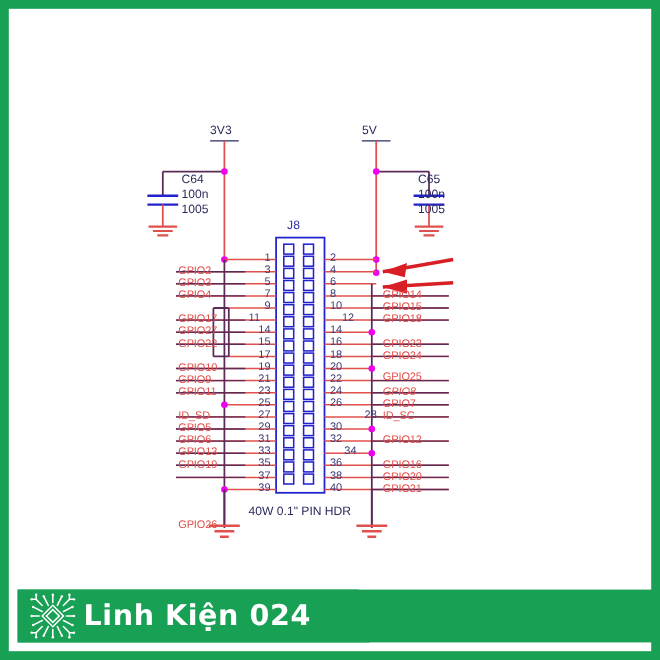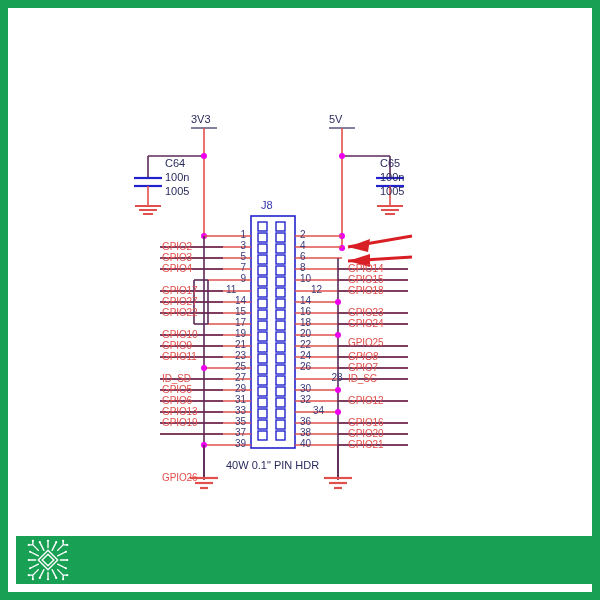--- a/index.html
+++ b/index.html
@@ -444,14 +444,15 @@
           <circle cx="20" cy="58" r="1.6"></circle>
           <circle cx="44" cy="58" r="1.6"></circle>
         <circle cx="4" cy="32" r="1.6"></circle>
           <circle cx="6" cy="20" r="1.6"></circle>
           <circle cx="6" cy="44" r="1.6"></circle>
         <circle cx="60" cy="32" r="1.6"></circle>
           <circle cx="58" cy="20" r="1.6"></circle>
           <circle cx="58" cy="44" r="1.6"></circle>
       </g>
     </svg>
+    <span class="banner-text">Linh Kiện 024</span>
   </div>
 </div>
 
 </body></html>

